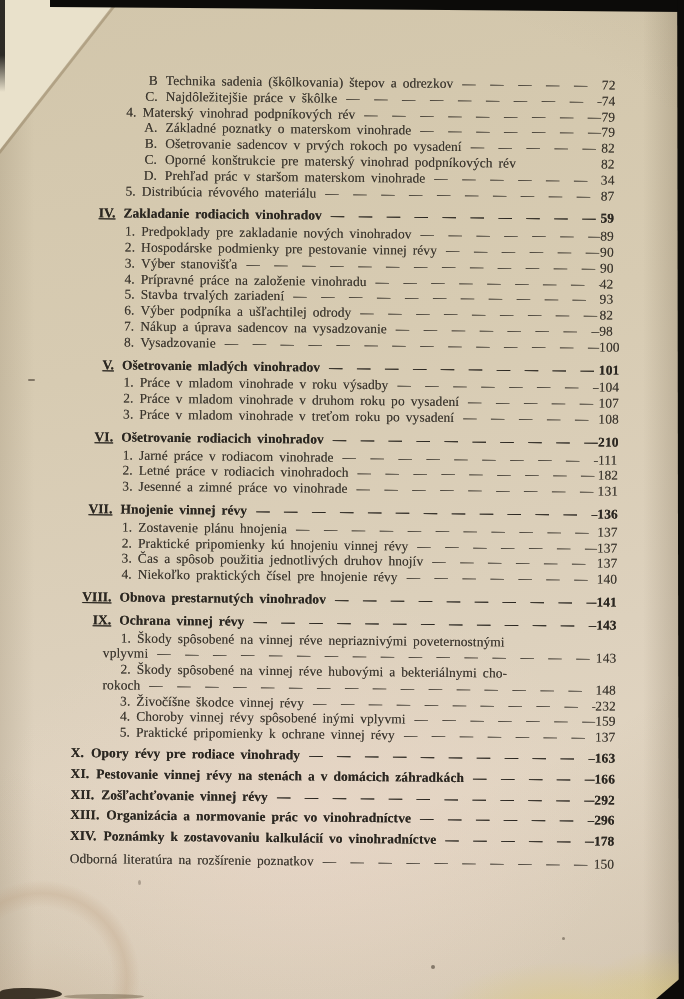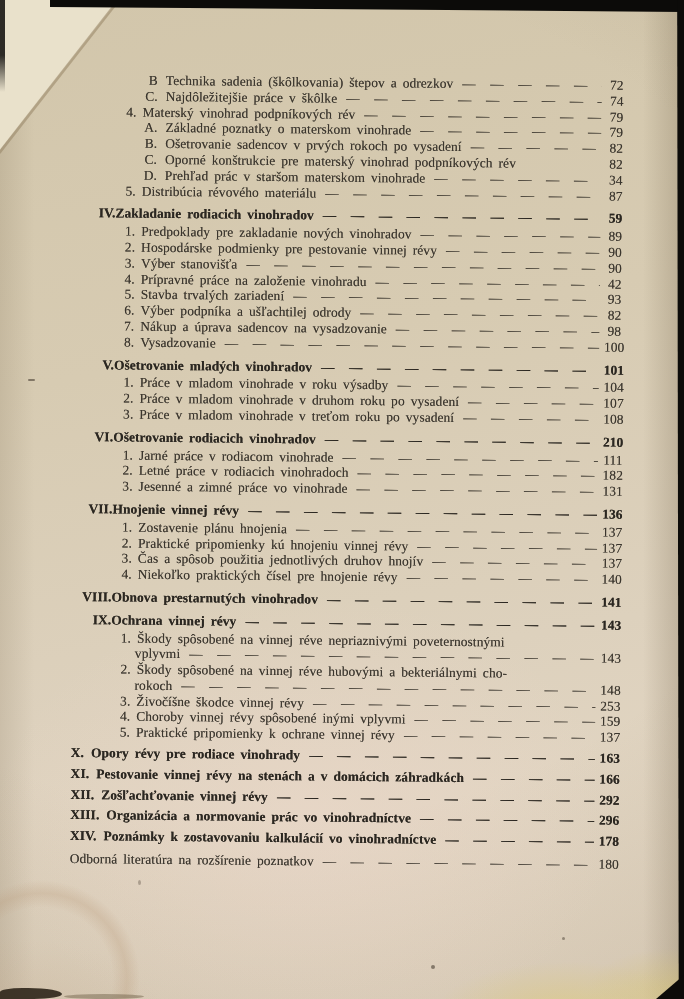--- a/index.html
+++ b/index.html
@@ -40,29 +40,29 @@
   .crease{position:absolute;top:-4px;left:-22px;width:196px;height:3px;background:rgba(150,132,100,.55);
     transform:rotate(-52deg);transform-origin:left top;top:152px;left:-2px;}
   .speck{position:absolute;background:#4a4034;border-radius:50%;}
   
   .toc{position:absolute;left:78px;top:72px;width:554px;transform:rotate(0.6deg);transform-origin:top left;}
   .row{display:flex;align-items:baseline;line-height:15.8px;font-size:13.4px;color:#3b362e;
     word-spacing:2.5px;letter-spacing:.1px;text-shadow:0 0 .5px rgba(59,54,46,.65);}
   .row .lbl{flex:none;text-align:right;white-space:nowrap;}
   .row .txt{flex:none;white-space:nowrap;}
   .leader{flex:1 1 auto;overflow:hidden;white-space:nowrap;word-spacing:11px;padding-left:9px;padding-right:4px;}
-  .pg{flex:none;width:30px;text-align:center;white-space:nowrap;font-family:Liberation Serif, serif;}
+  .pg{flex:none;width:30px;text-align:left;white-space:nowrap;font-family:Liberation Serif, serif;}
   .row-section{font-weight:bold;color:#2b2721;margin-top:7px;margin-bottom:2px;text-shadow:0 0 .6px rgba(43,39,33,.8);}
-  .row-section .lbl{width:39px;}
+  .row-section .lbl{width:39px;margin-right:8px;text-decoration:underline;}
   .row-num .lbl{margin-left:45px;width:14px;margin-right:6px;}
   .row-alpha .lbl{margin-left:65px;width:15px;margin-right:8px;}
   .row-inline{font-weight:bold;color:#2b2721;margin-top:5px;text-shadow:0 0 .6px rgba(43,39,33,.8);}
   .row-inline .lbl{width:auto;margin-right:7px;margin-left:0;}
   .row-plain{margin-top:7px;}
-  .row-cont .cont-indent{margin-left:63px;}
+  .row-cont .cont-indent{margin-left:31px;}
 </style>
 </head>
 <body>
 
 <div class="page">
   <div class="corner-tl"></div>
   <div class="crease"></div>
   <div class="edge-top"></div>
   <div class="edge-left"></div>
   <div class="edge-right"></div>
@@ -284,21 +284,21 @@
       </div>
       <div class="row row-num row-cont">
         <span class="txt cont-indent">rokoch</span>
         <span class="leader">— — — — — — — — — — — — — — — — — — — — — —</span>
         <span class="pg">148</span>
       </div>
       <div class="row row-num">
         <span class="lbl">3.</span>
         <span class="txt">Živočíšne škodce vinnej révy</span>
         <span class="leader">— — — — — — — — — — — — — — — — — — — — — —</span>
-        <span class="pg">253</span>
+        <span class="pg">232</span>
       </div>
       <div class="row row-num">
         <span class="lbl">4.</span>
         <span class="txt">Choroby vinnej révy spôsobené inými vplyvmi</span>
         <span class="leader">— — — — — — — — — — — — — — — — — — — — — —</span>
         <span class="pg">159</span>
       </div>
       <div class="row row-num">
         <span class="lbl">5.</span>
         <span class="txt">Praktické pripomienky k ochrane vinnej révy</span>
@@ -331,16 +331,16 @@
       </div>
       <div class="row row-inline">
         <span class="lbl">XIV.</span>
         <span class="txt">Poznámky k zostavovaniu kalkulácií vo vinohradníctve</span>
         <span class="leader">— — — — — — — — — — — — — — — — — — — — — —</span>
         <span class="pg">178</span>
       </div>
       <div class="row row-plain">
         <span class="txt">Odborná literatúra na rozšírenie poznatkov</span>
         <span class="leader">— — — — — — — — — — — — — — — — — — — — — —</span>
-        <span class="pg">180</span>
+        <span class="pg">150</span>
       </div>
     </div>
 </div>
 
 </body></html>

